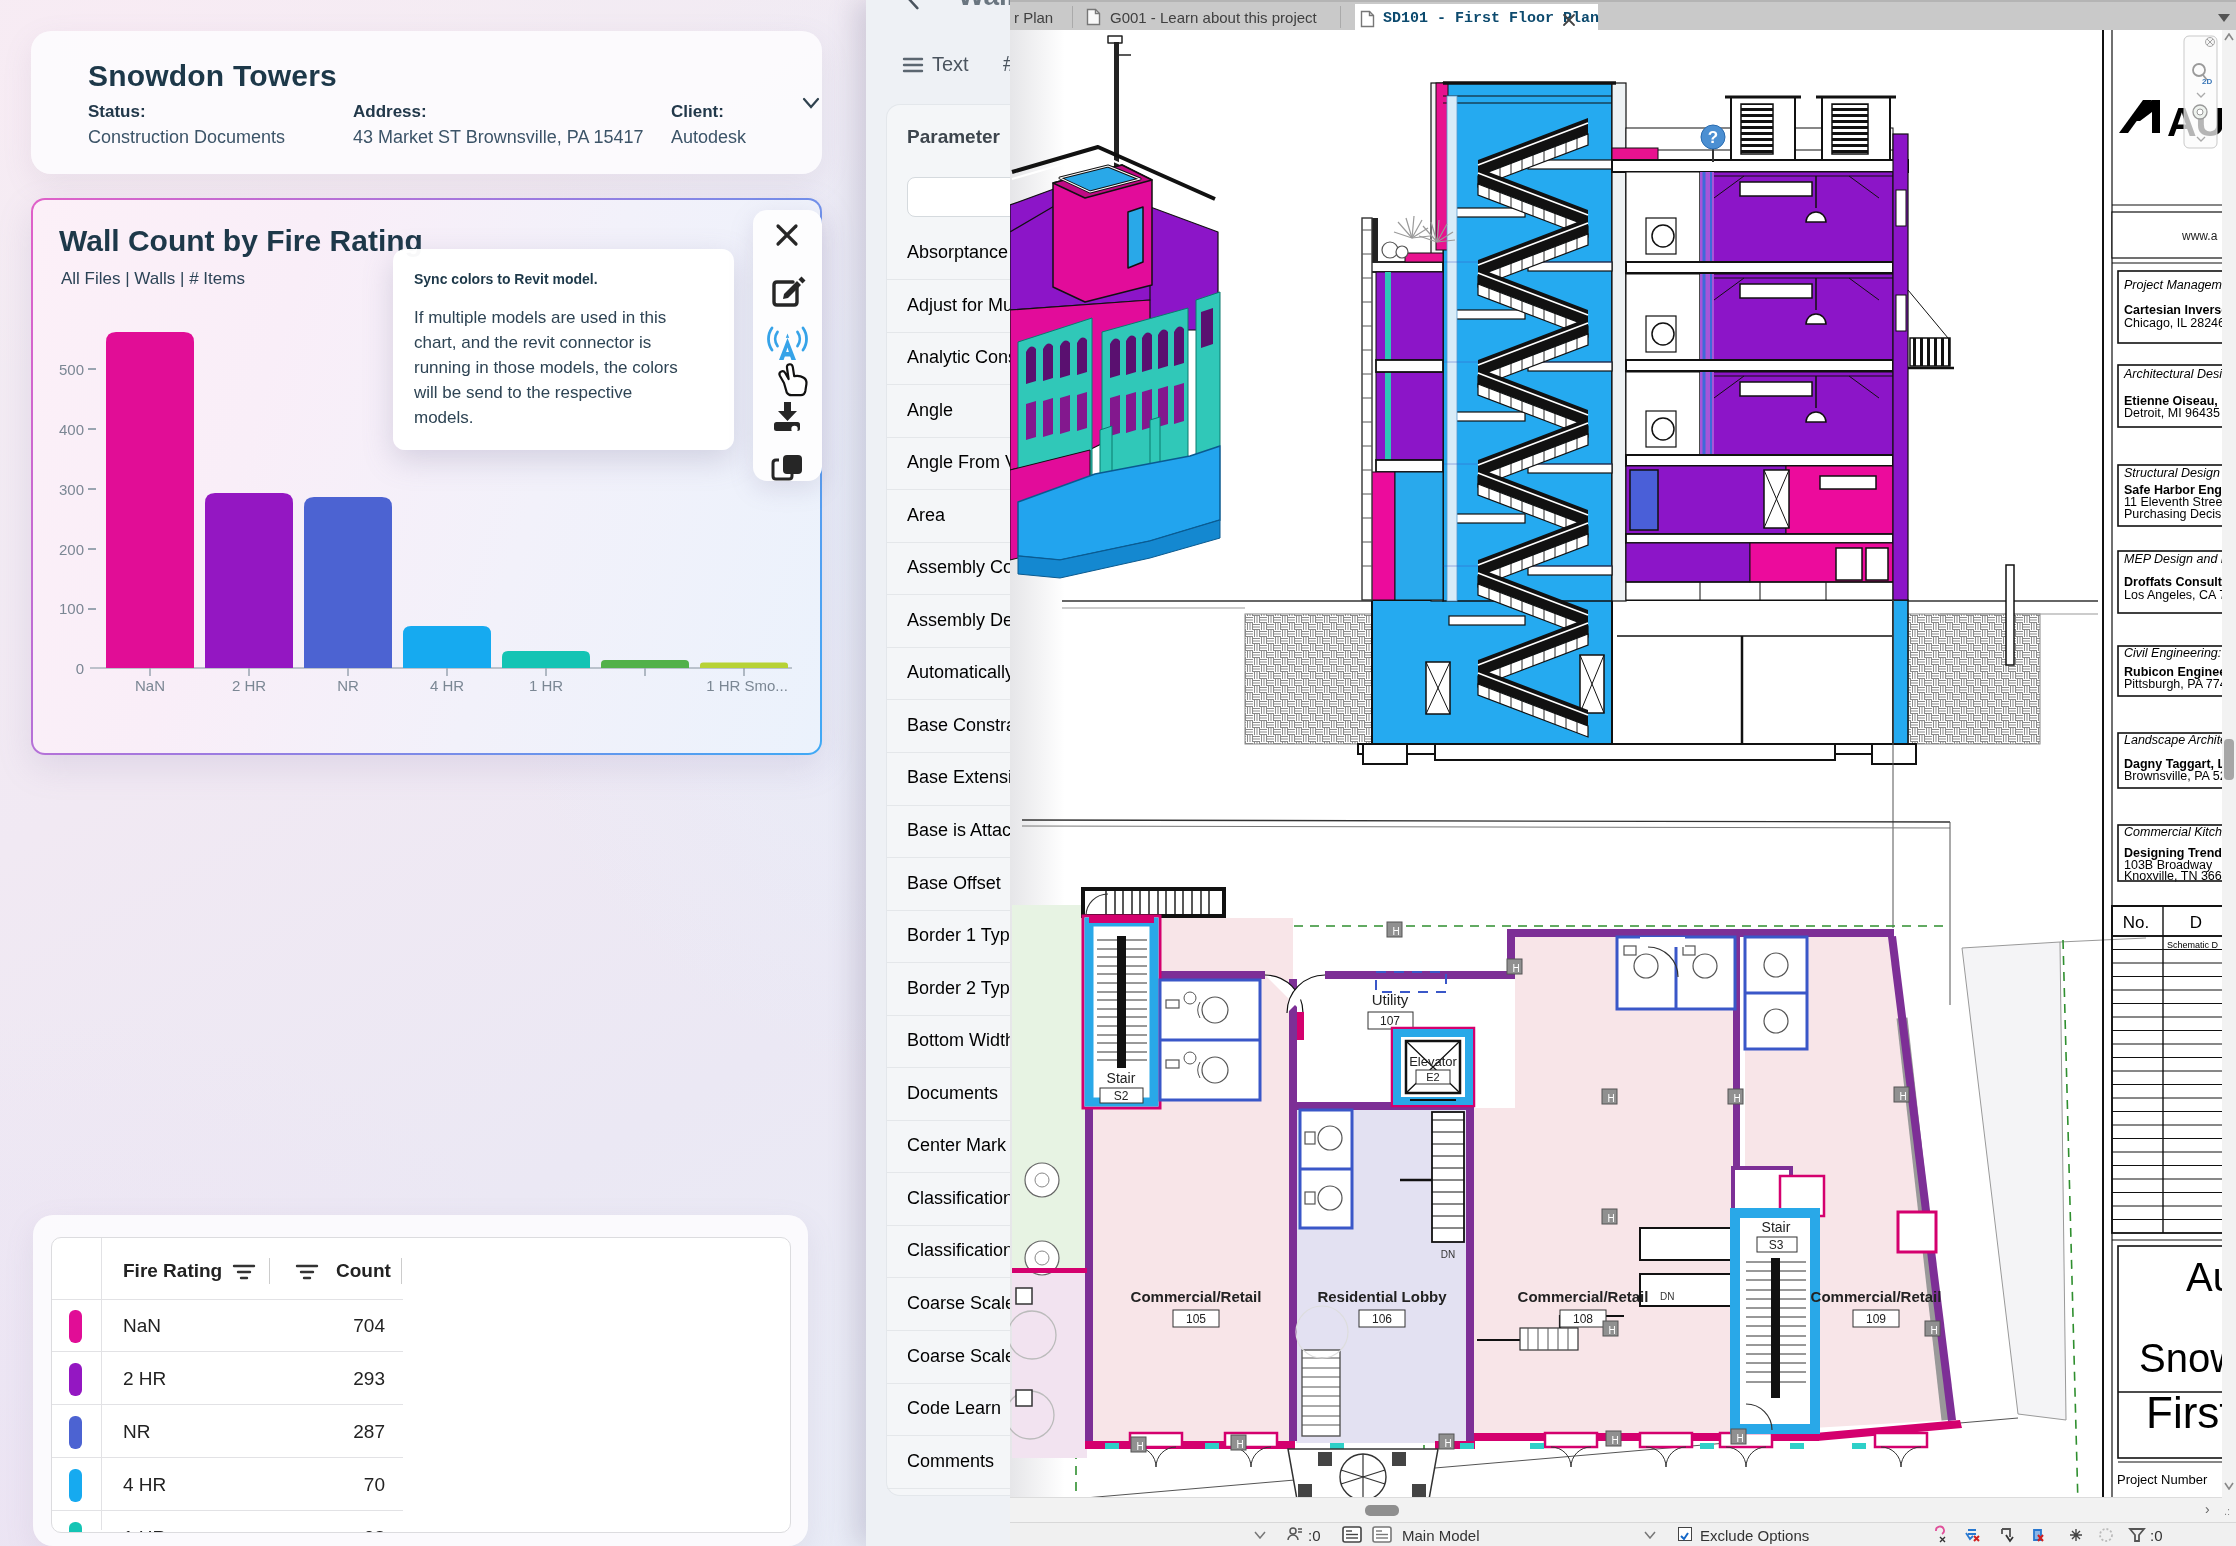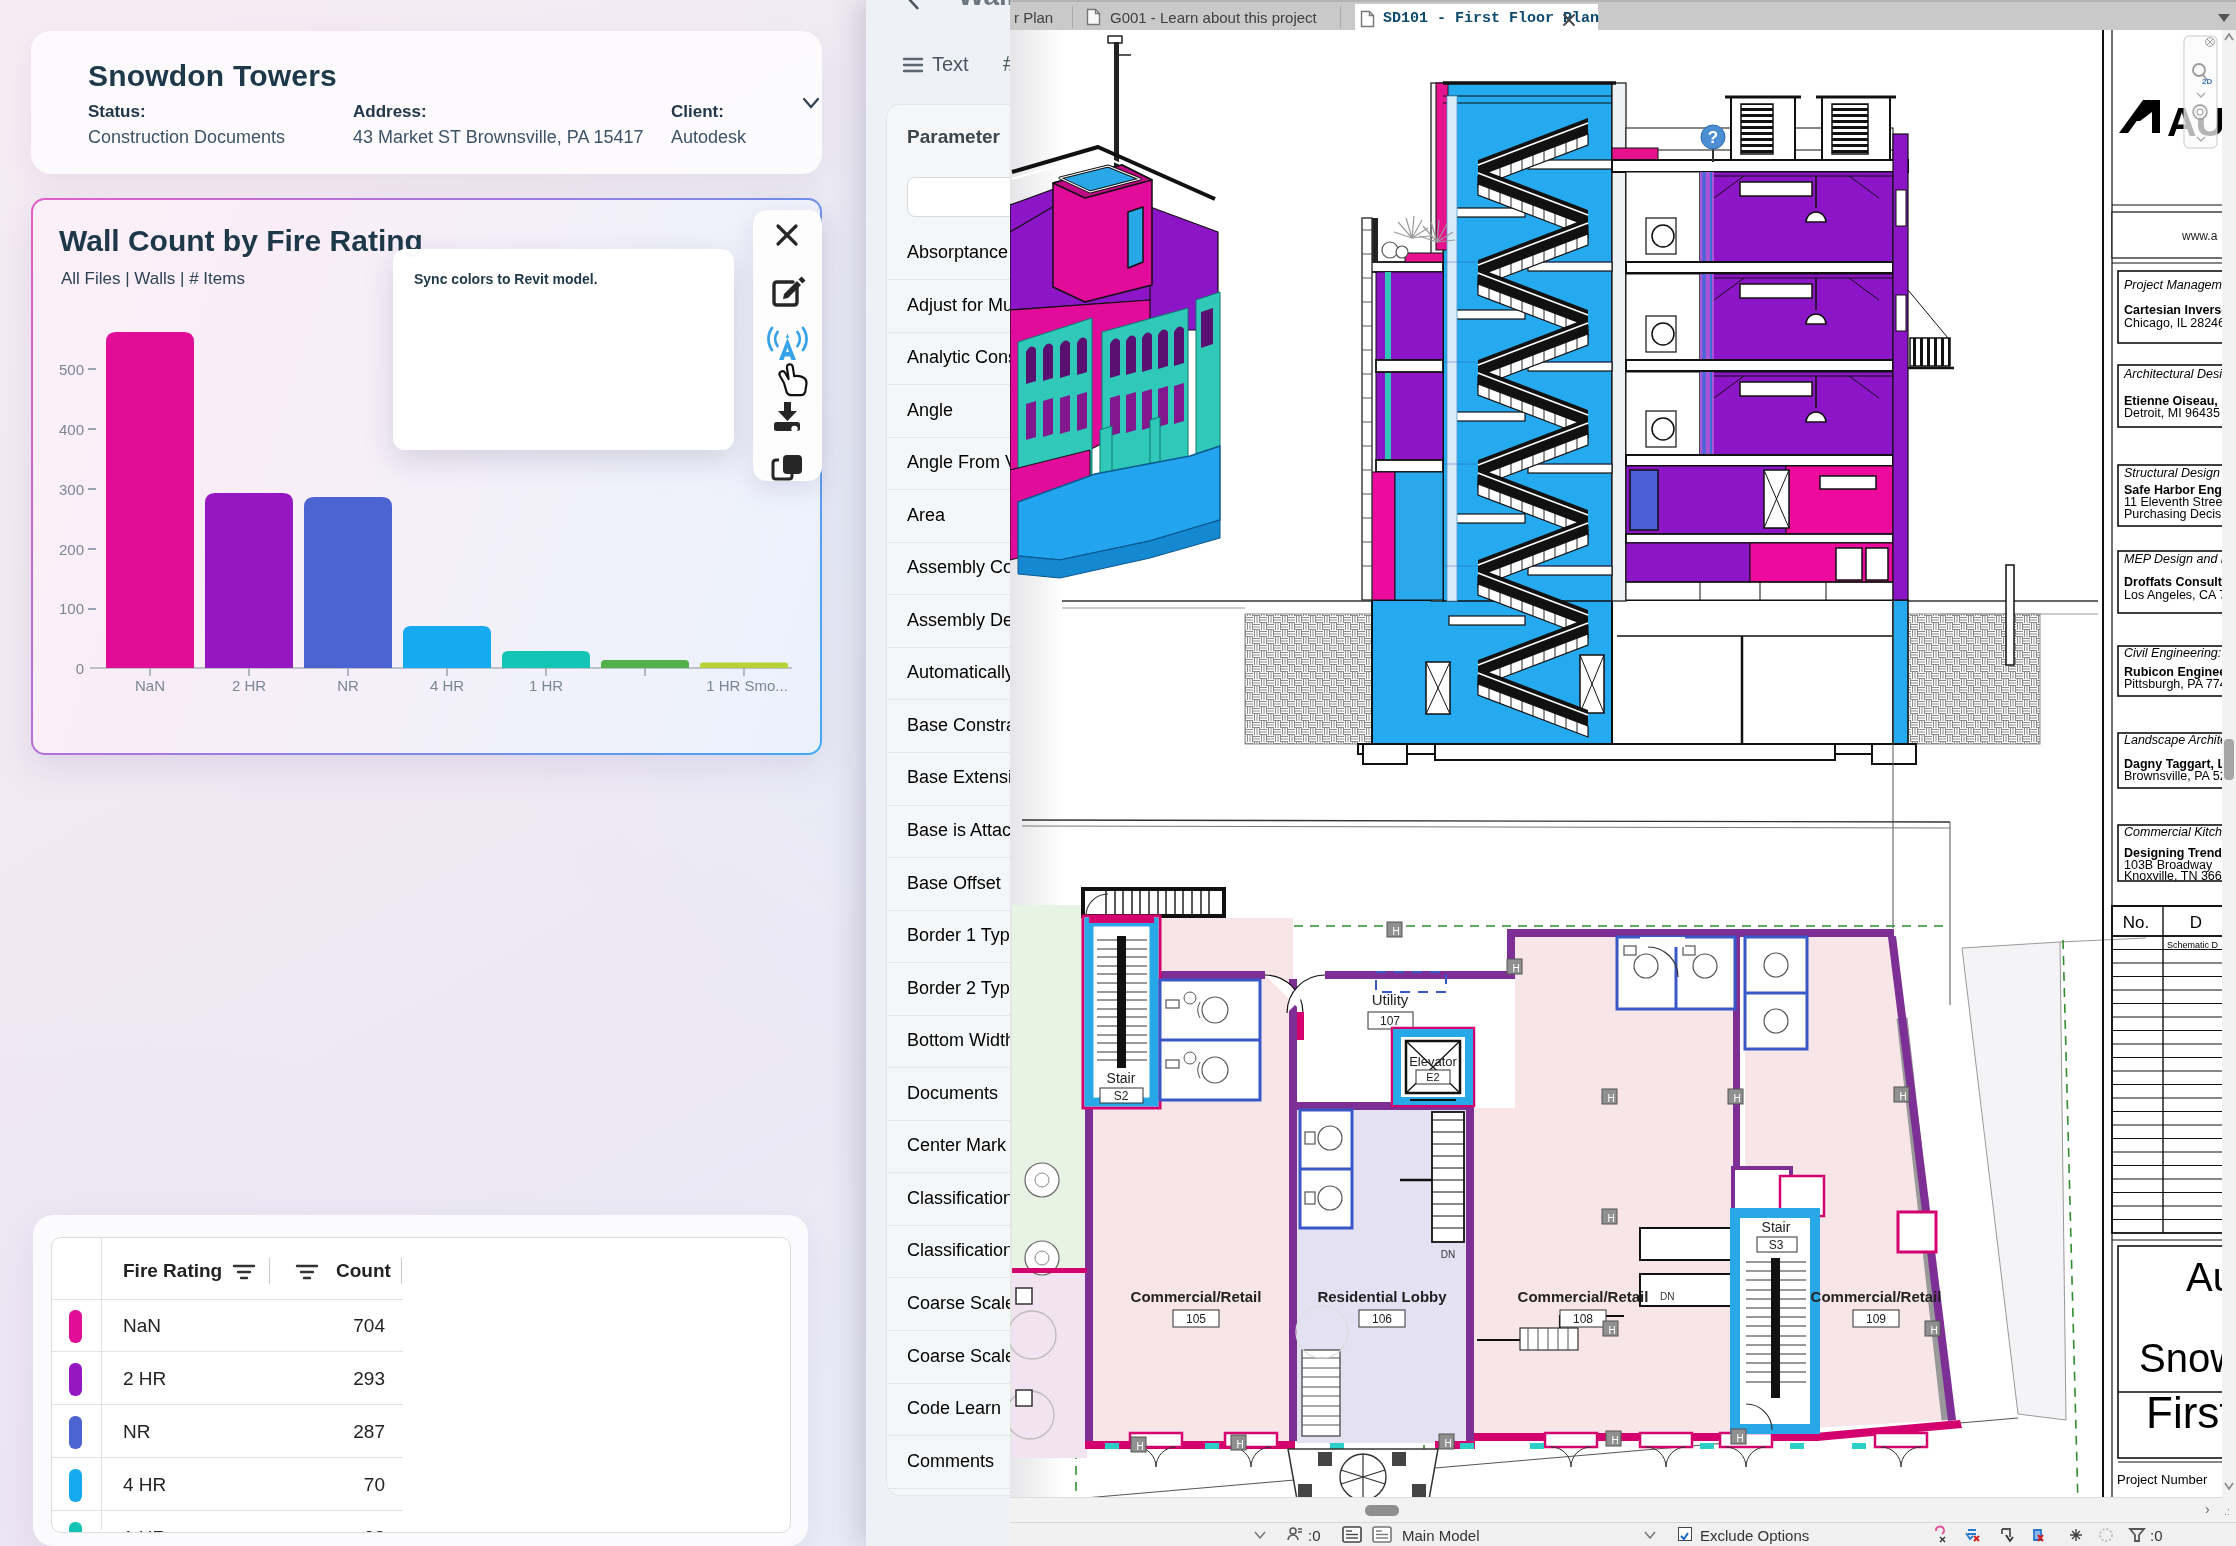--- a/index.html
+++ b/index.html
@@ -122,20 +122,21 @@
             <text x="247" y="689">2 HR</text>
             <text x="346" y="689">NR</text>
           <text x="445" y="689">4 HR</text>
             <text x="544" y="689">1 HR</text>
             <text x="745" y="689">1 HR Smo...</text>
         </g>
       </g>
     </svg>
     <div id="tooltip" class="abs">
       <div class="tt1">Sync colors to Revit model.</div>
+      <div class="tt2">If multiple models are used in this<br>chart, and the revit connector is<br>running in those models, the colors<br>will be send to the respective<br>models.</div>
     </div>
     <div id="iconcol" class="abs">
       <svg width="69" height="271" viewBox="0 0 69 271">
         <g stroke="#262626" stroke-width="3.2" stroke-linecap="round">
           <line x1="25" y1="16" x2="43" y2="34"></line>
             <line x1="43" y1="16" x2="25" y2="34"></line>
         </g>
         <g fill="none" stroke="#262626" stroke-width="3.4" stroke-linecap="round" stroke-linejoin="round">
           <path d="M40 72 h-16 q-3 0-3 3 v17 q0 3 3 3 h17 q3 0 3-3 v-15"></path>
         </g>

